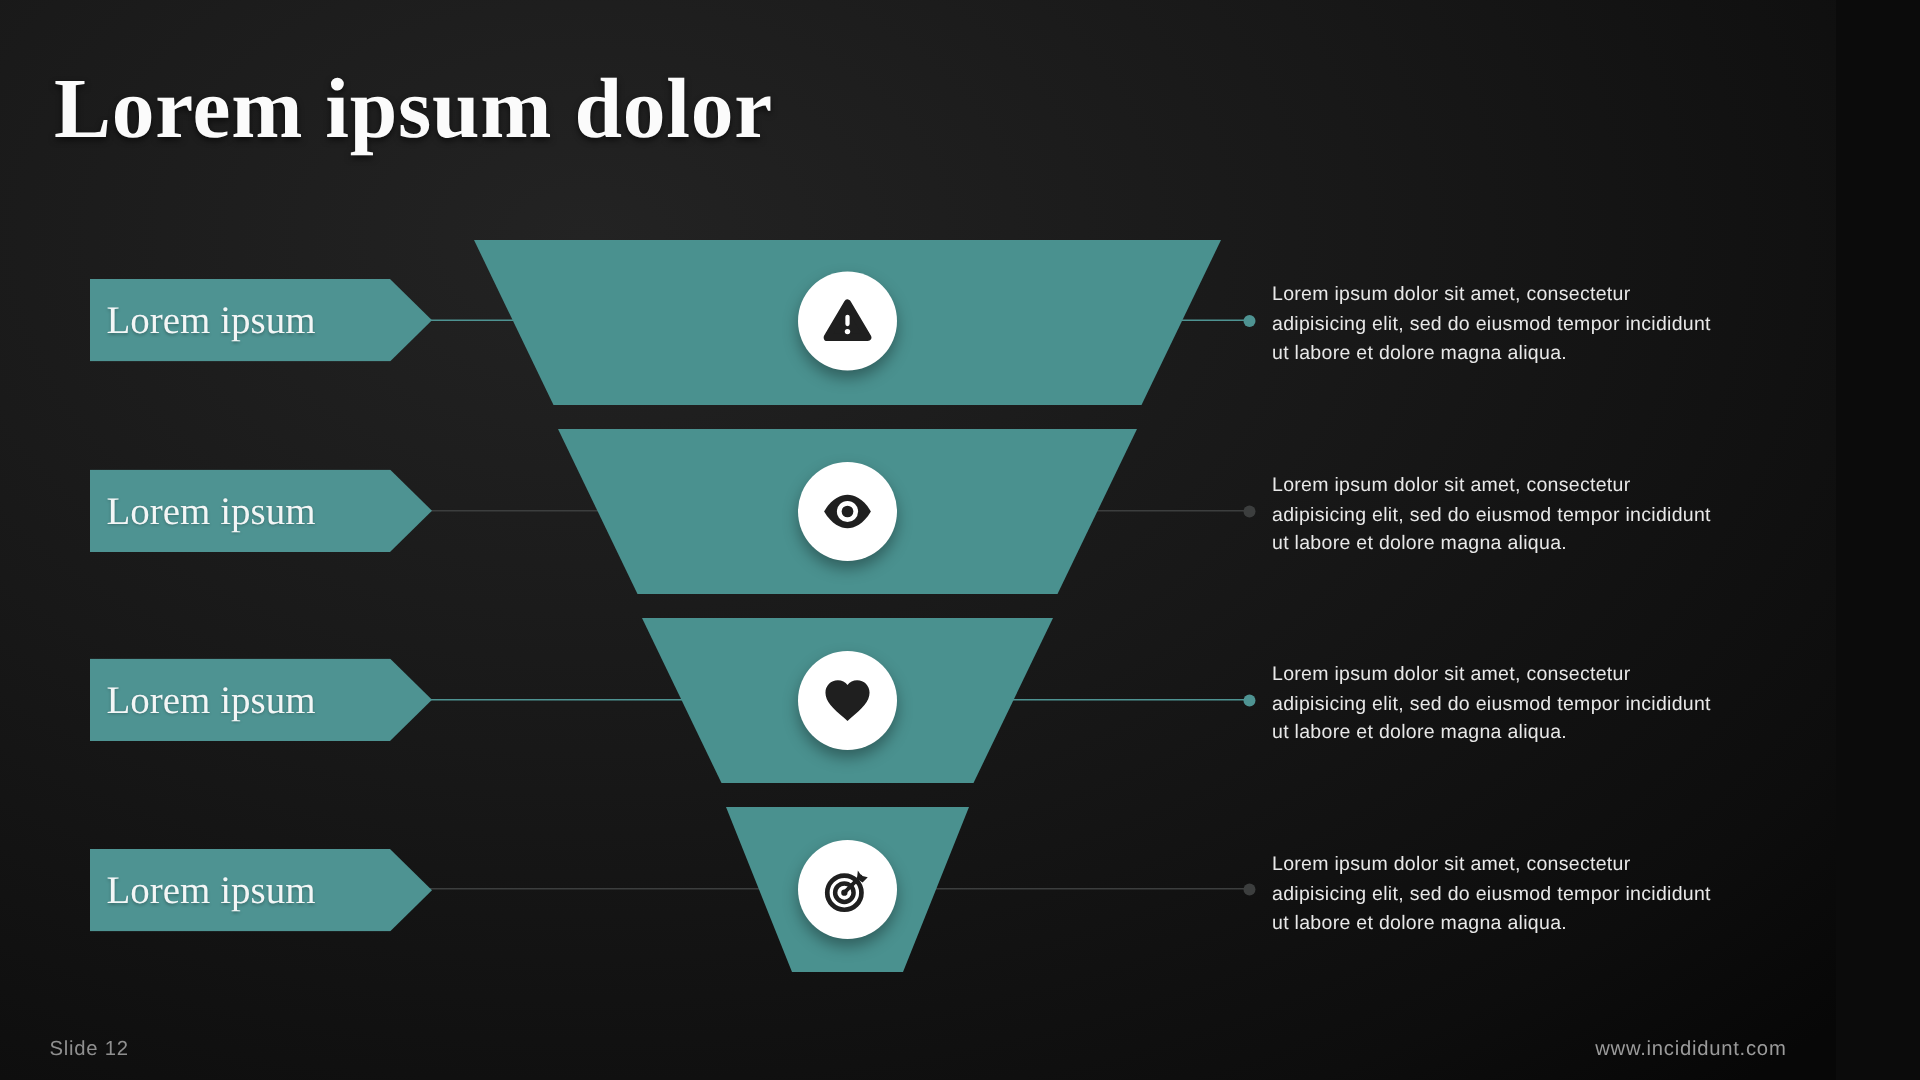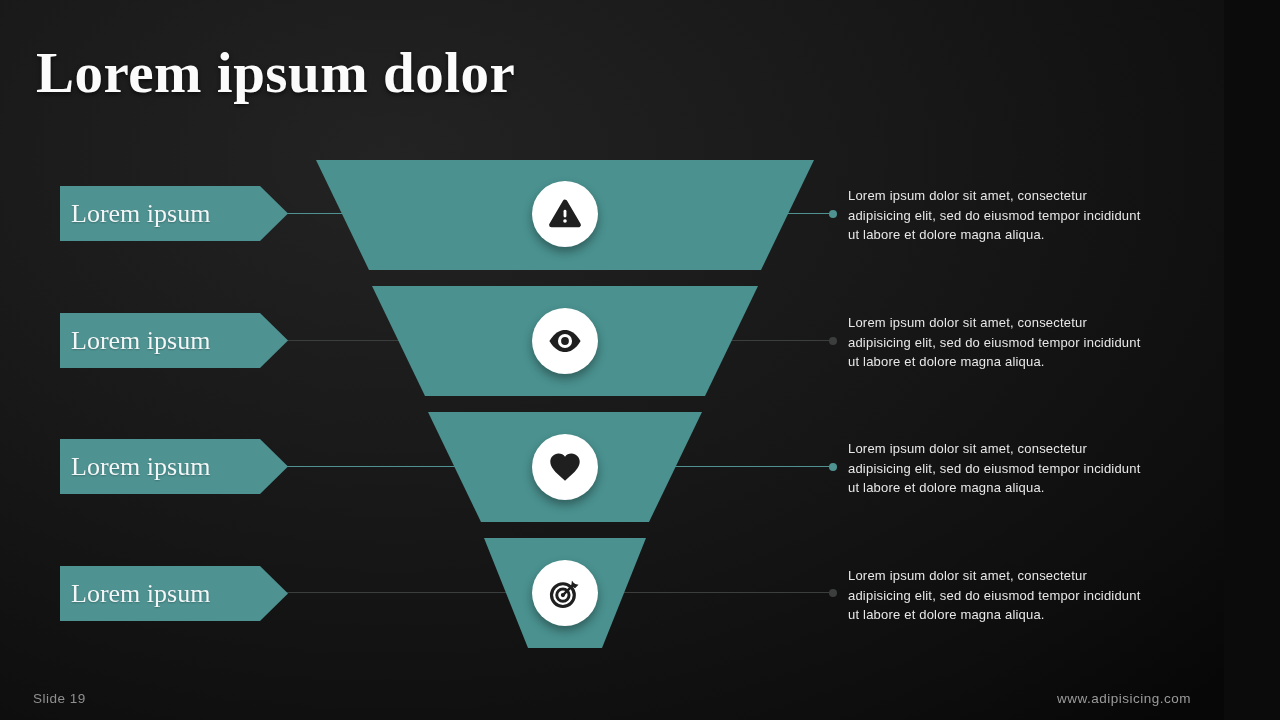--- a/index.html
+++ b/index.html
@@ -183,16 +183,16 @@
   <p class="step-desc t2">Lorem ipsum dolor sit amet, consectetur
 adipisicing elit, sed do eiusmod tempor incididunt
 ut labore et dolore magna aliqua.</p>
   <p class="step-desc t3">Lorem ipsum dolor sit amet, consectetur
 adipisicing elit, sed do eiusmod tempor incididunt
 ut labore et dolore magna aliqua.</p>
   <p class="step-desc t4">Lorem ipsum dolor sit amet, consectetur
 adipisicing elit, sed do eiusmod tempor incididunt
 ut labore et dolore magna aliqua.</p>
 
-  <div class="footer-left">Slide 19</div>
-  <div class="footer-right">www.adipisicing.com</div>
+  <div class="footer-left">Slide 12</div>
+  <div class="footer-right">www.incididunt.com</div>
 
 </div>
 
 </body></html>

